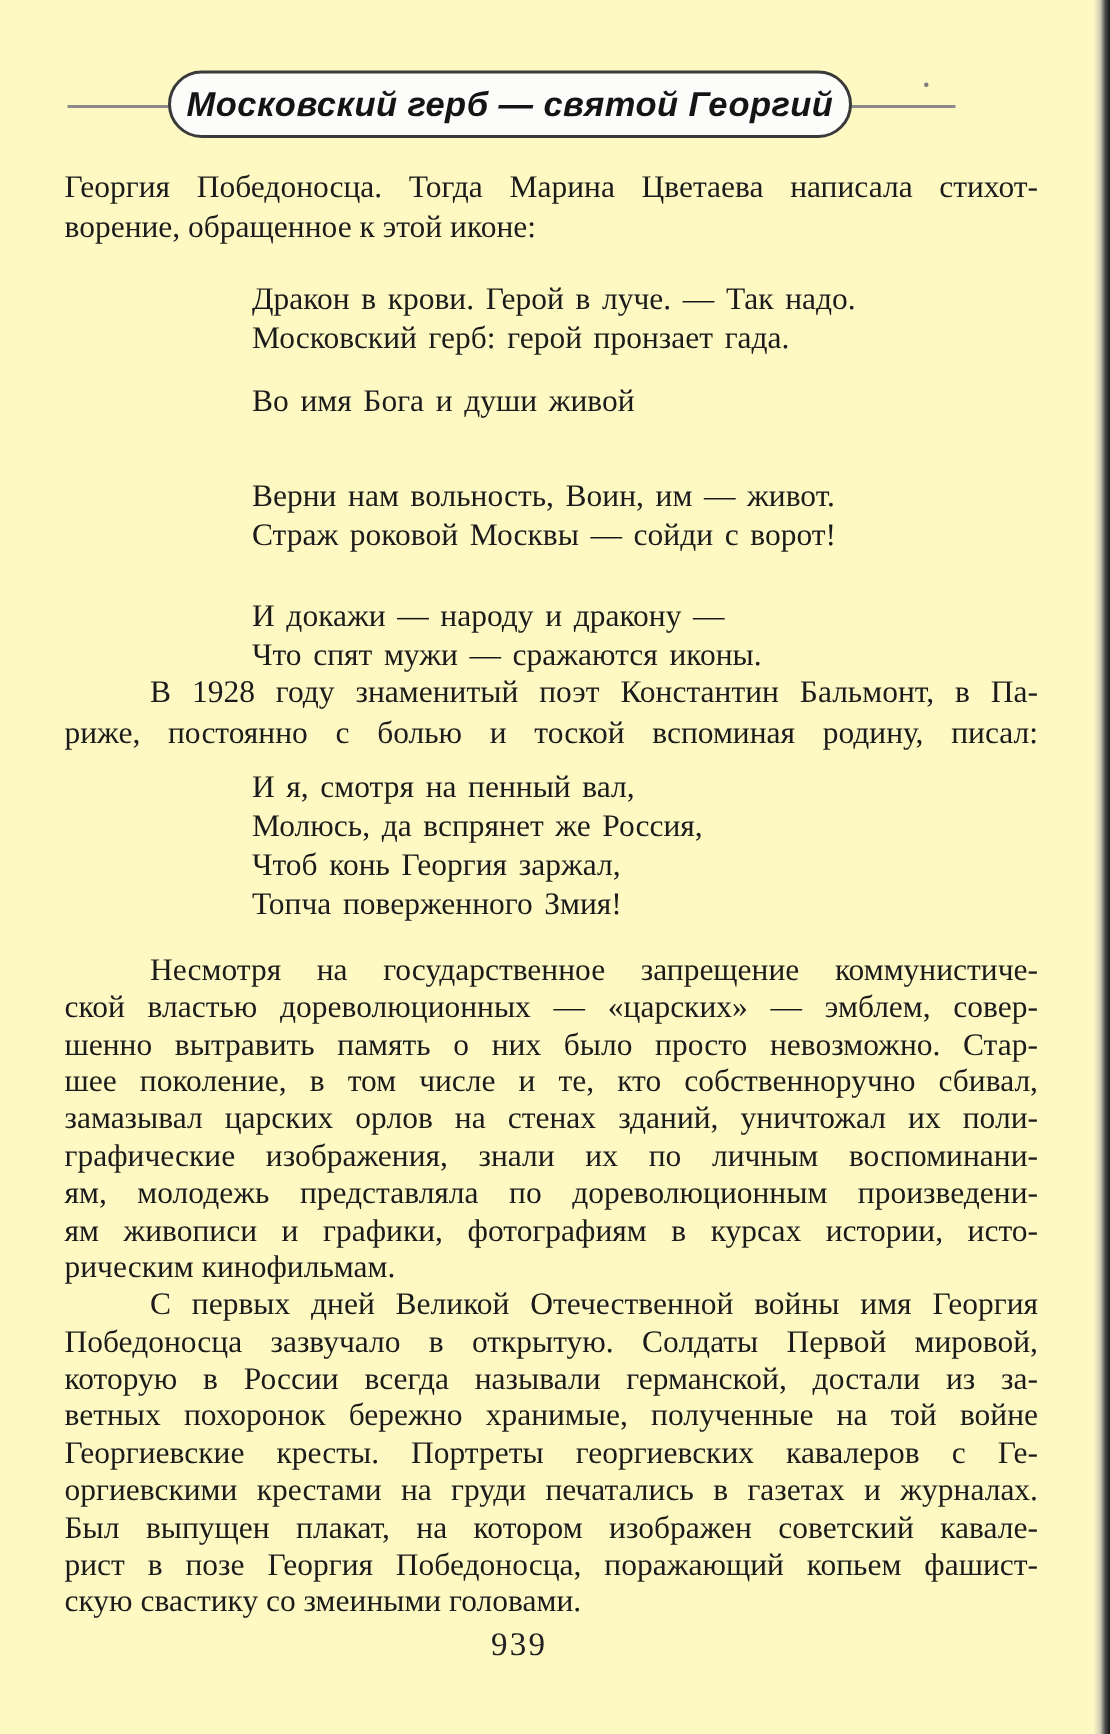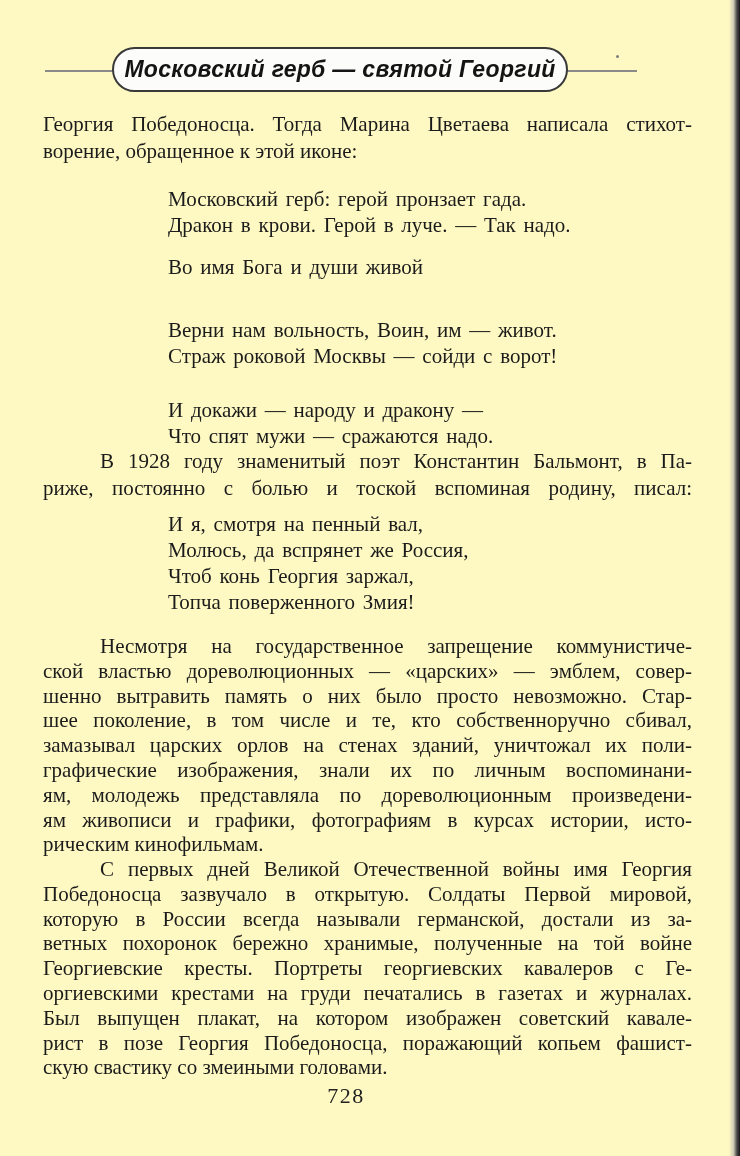--- a/index.html
+++ b/index.html
@@ -110,33 +110,33 @@
     <span class="hdr-title">Московский герб — святой Георгий</span>
   </div>
   <div class="speck"></div>
 
   <div class="tblock lh-hi" style="top:111px;">
       <div class="tline just">Георгия Победоносца. Тогда Марина Цветаева написала стихот-</div>
       <div class="tline lastline">ворение, обращенное к этой иконе:</div>
     </div>
 
   <div class="poem" style="top:186px;">
+      <div class="tline">Дракон в крови. Герой в луче. — Так надо.</div>
       <div class="tline">Московский герб: герой пронзает гада.</div>
-      <div class="tline">Дракон в крови. Герой в луче. — Так надо.</div>
     </div>
   <div class="poem" style="top:254px;">
       <div class="tline">Во имя Бога и души живой</div>
     </div>
   <div class="poem" style="top:317px;">
       <div class="tline">Верни нам вольность, Воин, им — живот.</div>
       <div class="tline">Страж роковой Москвы — сойди с ворот!</div>
     </div>
   <div class="poem" style="top:381px;margin-top:16px;">
       <div class="tline">И докажи — народу и дракону —</div>
-      <div class="tline">Что спят мужи — сражаются надо.</div>
+      <div class="tline">Что спят мужи — сражаются иконы.</div>
     </div>
 
   <div class="tblock lh-hi indent" style="top:448px;">
       <div class="tline just">В 1928 году знаменитый поэт Константин Бальмонт, в Па-</div>
       <div class="tline just">риже, постоянно с болью и тоской вспоминая родину, писал:</div>
     </div>
 
   <div class="poem" style="top:511px;">
       <div class="tline">И я, смотря на пенный вал,</div>
       <div class="tline">Молюсь, да вспрянет же Россия,</div>
@@ -161,17 +161,17 @@
       <div class="tline just">Победоносца зазвучало в открытую. Солдаты Первой мировой,</div>
       <div class="tline just">которую в России всегда называли германской, достали из за-</div>
       <div class="tline just">ветных похоронок бережно хранимые, полученные на той войне</div>
       <div class="tline just">Георгиевские кресты. Портреты георгиевских кавалеров с Ге-</div>
       <div class="tline just">оргиевскими крестами на груди печатались в газетах и журналах.</div>
       <div class="tline just">Был выпущен плакат, на котором изображен советский кавале-</div>
       <div class="tline just">рист в позе Георгия Победоносца, поражающий копьем фашист-</div>
       <div class="tline lastline">скую свастику со змеиными головами.</div>
     </div>
 
-  <div class="page-number">728</div>
+  <div class="page-number">939</div>
 
   <div class="scan-edge"></div>
 
 </div>
 
 </body></html>

